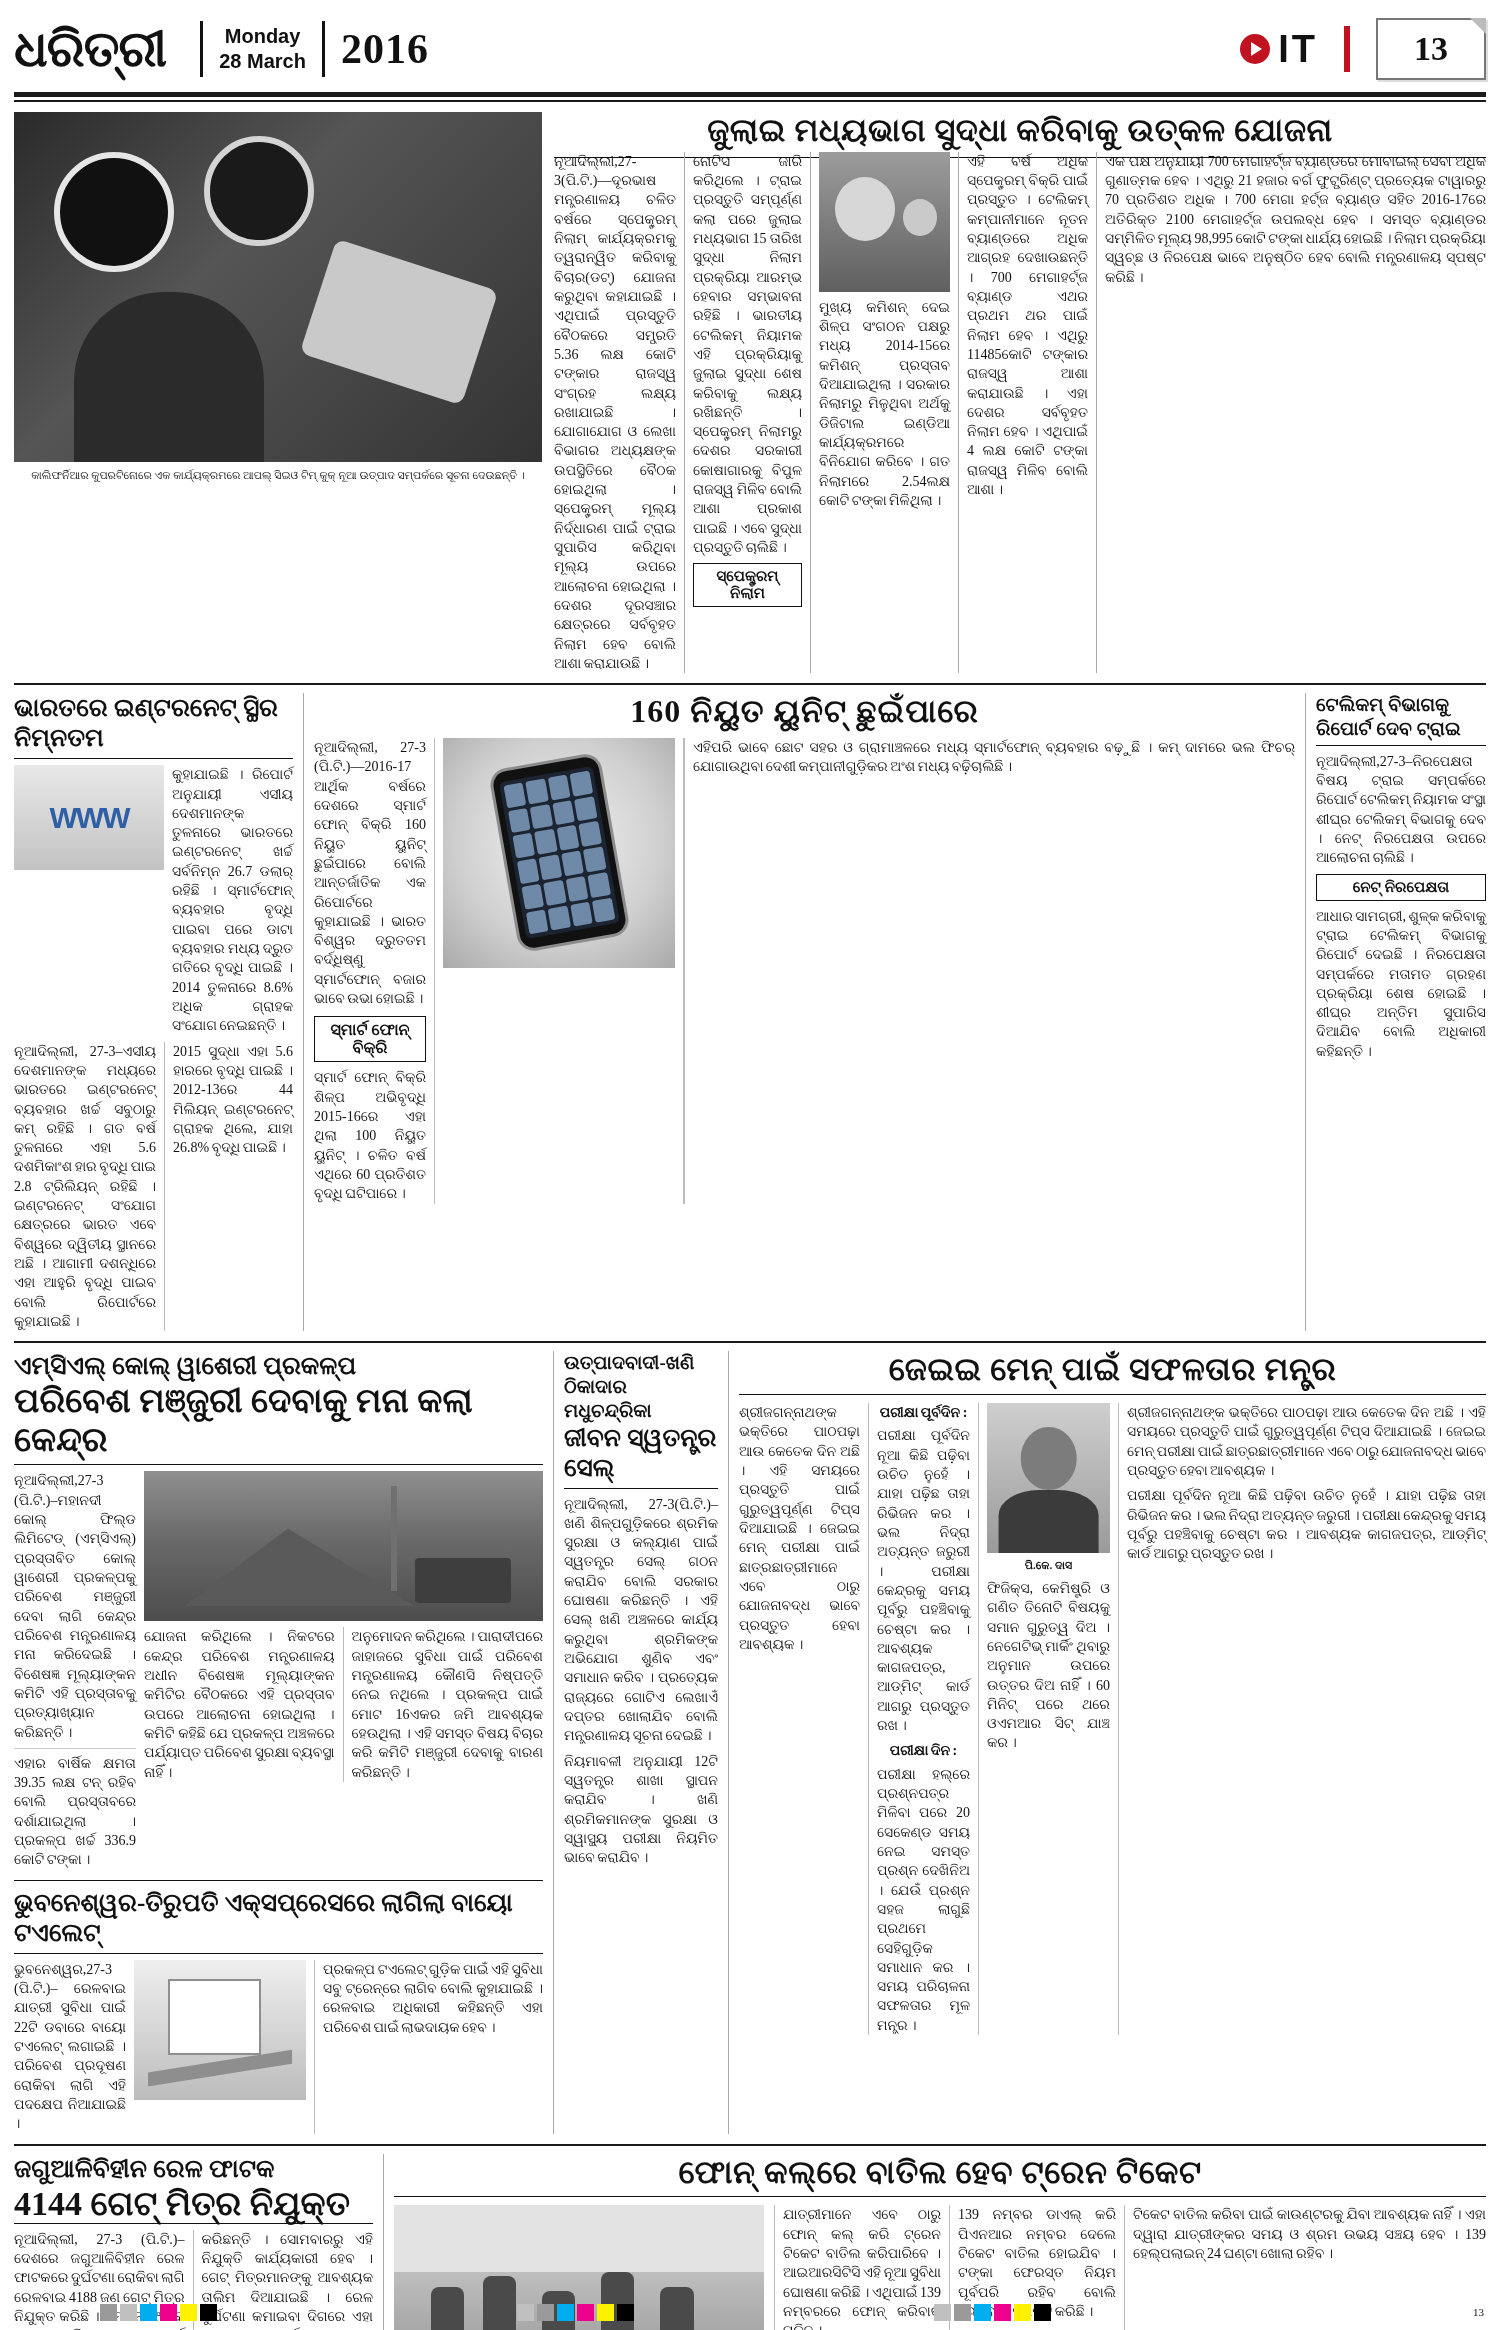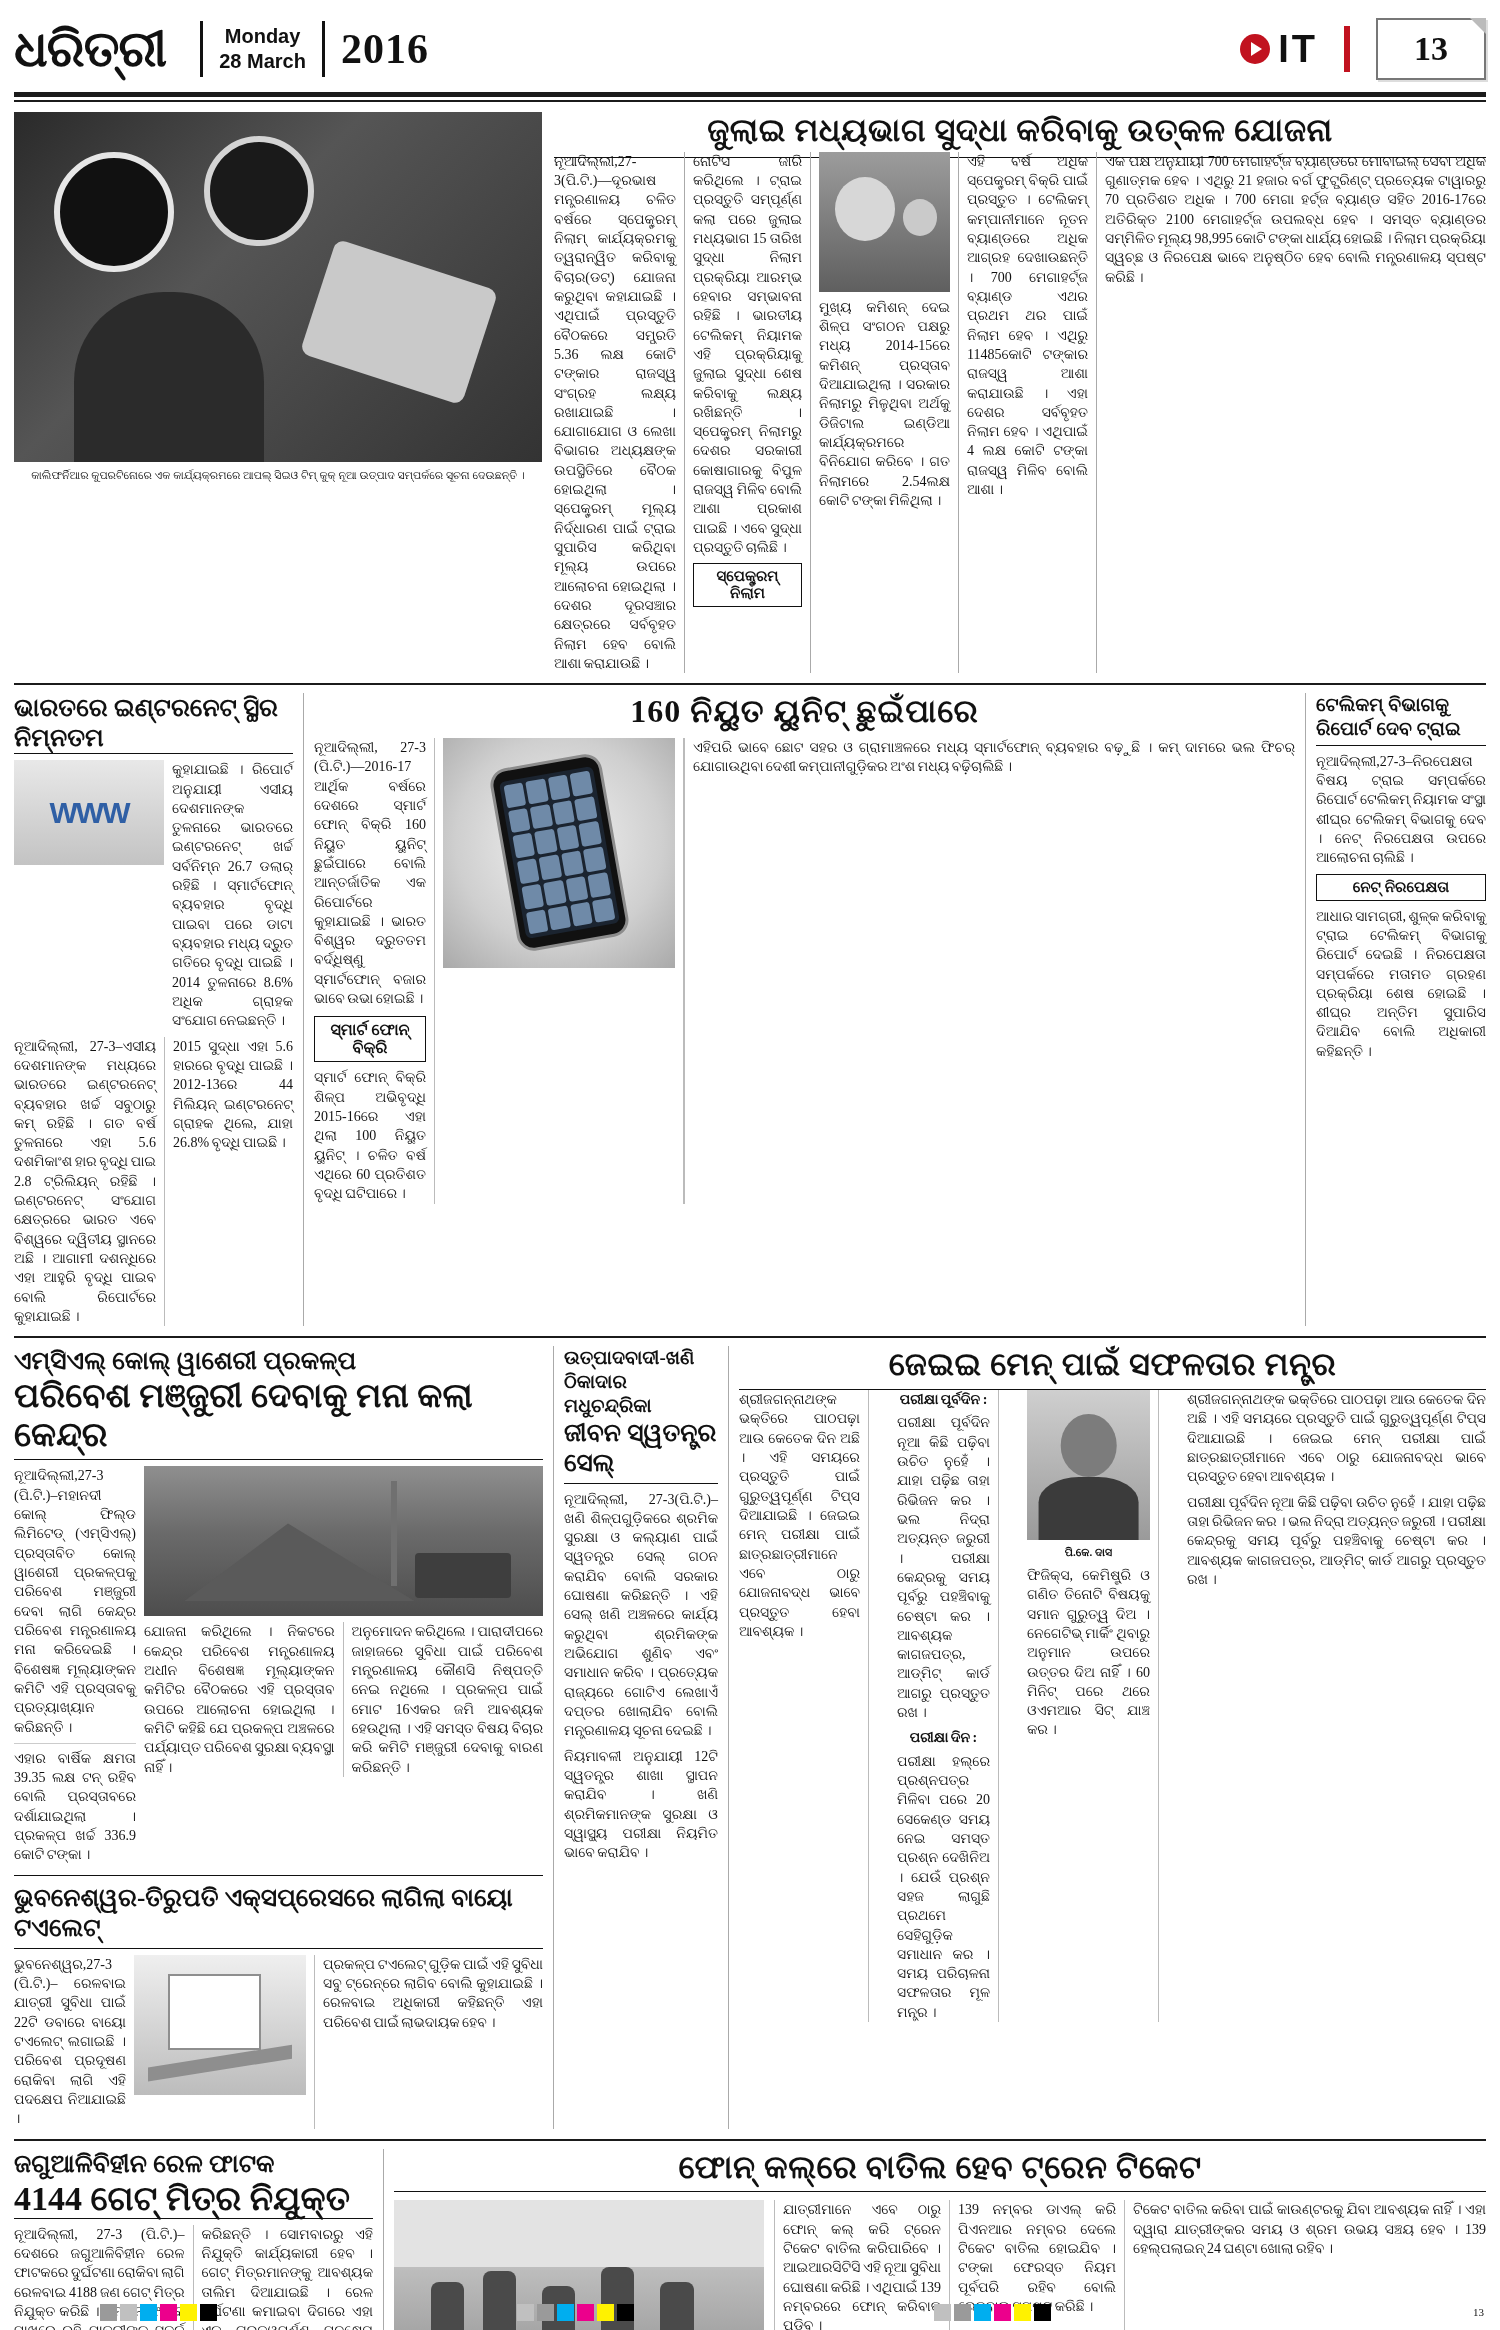--- a/index.html
+++ b/index.html
@@ -169,21 +169,21 @@
         <div style="flex:1; padding-left:8px; margin-left:8px; border-left:1px solid #aaa;">
           <div class="body-txt od tight">ଏକ ପକ୍ଷ ଅନୁଯାୟୀ 700 ମେଗାହର୍ଟ୍ଜ ବ୍ୟାଣ୍ଡରେ ମୋବାଇଲ୍ ସେବା ଅଧିକ ଗୁଣାତ୍ମକ ହେବ । ଏଥିରୁ 21 ହଜାର ବର୍ଗ ଫୁଟ୍ପ୍ରିଣ୍ଟ୍ ପ୍ରତ୍ୟେକ ଟାୱାରରୁ 70 ପ୍ରତିଶତ ଅଧିକ । 700 ମେଗା ହର୍ଟ୍ଜ ବ୍ୟାଣ୍ଡ ସହିତ 2016-17ରେ ଅତିରିକ୍ତ 2100 ମେଗାହର୍ଟ୍ଜ ଉପଲବ୍ଧ ହେବ । ସମସ୍ତ ବ୍ୟାଣ୍ଡର ସମ୍ମିଳିତ ମୂଲ୍ୟ 98,995 କୋଟି ଟଙ୍କା ଧାର୍ଯ୍ୟ ହୋଇଛି । ନିଲାମ ପ୍ରକ୍ରିୟା ସ୍ୱଚ୍ଛ ଓ ନିରପେକ୍ଷ ଭାବେ ଅନୁଷ୍ଠିତ ହେବ ବୋଲି ମନ୍ତ୍ରଣାଳୟ ସ୍ପଷ୍ଟ କରିଛି ।</div>
         </div>
       </div>
     </div>
   </div>
 
   <div class="flexrow sec" style="padding-bottom:10px;">
 
     <div style="width:290px; padding-right:10px; border-right:1px solid #aaa;">
-      <div class="headline-md od" style="border-bottom:1.5px solid #111; ">ଭାରତରେ ଇଣ୍ଟରନେଟ୍ ସ୍ଥିର ନିମ୍ନତମ</div>
+      <div class="headline-md od" style="border-bottom:1.5px solid #111; padding-bottom:5px;">ଭାରତରେ ଇଣ୍ଟରନେଟ୍ ସ୍ଥିର ନିମ୍ନତମ</div>
       <div class="flexrow" style="margin-top:6px;">
         <div style="width:150px;">
           <div class="photo" style="height:105px;">
             <div class="globe-img">WWW</div>
           </div>
         </div>
         <div style="flex:1; padding-left:8px;">
           <div class="body-txt od tight">କୁହାଯାଇଛି । ରିପୋର୍ଟ ଅନୁଯାୟୀ ଏସୀୟ ଦେଶମାନଙ୍କ ତୁଳନାରେ ଭାରତରେ ଇଣ୍ଟରନେଟ୍ ଖର୍ଚ୍ଚ ସର୍ବନିମ୍ନ 26.7 ଡଲାର୍ ରହିଛି । ସ୍ମାର୍ଟଫୋନ୍ ବ୍ୟବହାର ବୃଦ୍ଧି ପାଇବା ପରେ ଡାଟା ବ୍ୟବହାର ମଧ୍ୟ ଦ୍ରୁତ ଗତିରେ ବୃଦ୍ଧି ପାଇଛି । 2014 ତୁଳନାରେ 8.6% ଅଧିକ ଗ୍ରାହକ ସଂଯୋଗ ନେଇଛନ୍ତି ।</div>
         </div>
       </div>
@@ -303,21 +303,21 @@
 
     <div style="width:175px; padding:0 10px; border-right:1px solid #aaa;">
       <div class="headline-sm od">ଉତ୍ପାଦବାଦୀ-ଖଣି ଠିକାଦାର ମଧୁଚନ୍ଦ୍ରିକା</div>
       <div class="headline-md od" style="border-bottom:1.5px solid #111; padding-bottom:5px;">ଜୀବନ ସ୍ୱତନ୍ତ୍ର ସେଲ୍</div>
       <div class="body-txt od tight" style="margin-top:6px;">ନୂଆଦିଲ୍ଲୀ, 27-3(ପି.ଟି.)– ଖଣି ଶିଳ୍ପଗୁଡ଼ିକରେ ଶ୍ରମିକ ସୁରକ୍ଷା ଓ କଲ୍ୟାଣ ପାଇଁ ସ୍ୱତନ୍ତ୍ର ସେଲ୍ ଗଠନ କରାଯିବ ବୋଲି ସରକାର ଘୋଷଣା କରିଛନ୍ତି । ଏହି ସେଲ୍ ଖଣି ଅଞ୍ଚଳରେ କାର୍ଯ୍ୟ କରୁଥିବା ଶ୍ରମିକଙ୍କ ଅଭିଯୋଗ ଶୁଣିବ ଏବଂ ସମାଧାନ କରିବ । ପ୍ରତ୍ୟେକ ରାଜ୍ୟରେ ଗୋଟିଏ ଲେଖାଏଁ ଦପ୍ତର ଖୋଲାଯିବ ବୋଲି ମନ୍ତ୍ରଣାଳୟ ସୂଚନା ଦେଇଛି ।</div>
       <div class="body-txt od tight" style="margin-top:6px;">ନିୟମାବଳୀ ଅନୁଯାୟୀ 12ଟି ସ୍ୱତନ୍ତ୍ର ଶାଖା ସ୍ଥାପନ କରାଯିବ । ଖଣି ଶ୍ରମିକମାନଙ୍କ ସୁରକ୍ଷା ଓ ସ୍ୱାସ୍ଥ୍ୟ ପରୀକ୍ଷା ନିୟମିତ ଭାବେ କରାଯିବ ।</div>
     </div>
 
     <div style="flex:1; padding-left:10px;">
       <div class="headline-xl od" style="text-align:center; border-bottom:1.5px solid #111; padding-bottom:6px;">ଜେଇଇ ମେନ୍ ପାଇଁ ସଫଳତାର ମନ୍ତ୍ର</div>
-      <div class="flexrow" style="gap:20px;">
+      <div class="flexrow" style="margin-top:8px;">
         <div style="width:130px; padding-right:8px; border-right:1px solid #bbb;">
           <div class="body-txt od tight">ଶ୍ରୀଜଗନ୍ନାଥଙ୍କ ଭକ୍ତିରେ ପାଠପଢ଼ା ଆଉ କେତେକ ଦିନ ଅଛି । ଏହି ସମୟରେ ପ୍ରସ୍ତୁତି ପାଇଁ ଗୁରୁତ୍ୱପୂର୍ଣ୍ଣ ଟିପ୍ସ ଦିଆଯାଇଛି । ଜେଇଇ ମେନ୍ ପରୀକ୍ଷା ପାଇଁ ଛାତ୍ରଛାତ୍ରୀମାନେ ଏବେ ଠାରୁ ଯୋଜନାବଦ୍ଧ ଭାବେ ପ୍ରସ୍ତୁତ ହେବା ଆବଶ୍ୟକ ।</div>
         </div>
         <div style="width:110px; padding:0 8px; border-right:1px solid #bbb;">
           <div class="body-txt od tight hl" style="text-align:center; margin-bottom:4px;">ପରୀକ୍ଷା ପୂର୍ବଦିନ :</div>
           <div class="body-txt od tight">ପରୀକ୍ଷା ପୂର୍ବଦିନ ନୂଆ କିଛି ପଢ଼ିବା ଉଚିତ ନୁହେଁ । ଯାହା ପଢ଼ିଛ ତାହା ରିଭିଜନ କର । ଭଲ ନିଦ୍ରା ଅତ୍ୟନ୍ତ ଜରୁରୀ । ପରୀକ୍ଷା କେନ୍ଦ୍ରକୁ ସମୟ ପୂର୍ବରୁ ପହଞ୍ଚିବାକୁ ଚେଷ୍ଟା କର । ଆବଶ୍ୟକ କାଗଜପତ୍ର, ଆଡ୍ମିଟ୍ କାର୍ଡ ଆଗରୁ ପ୍ରସ୍ତୁତ ରଖ ।</div>
           <div class="body-txt od tight hl" style="text-align:center; margin:6px 0 4px;">ପରୀକ୍ଷା ଦିନ :</div>
           <div class="body-txt od tight">ପରୀକ୍ଷା ହଲ୍‌ରେ ପ୍ରଶ୍ନପତ୍ର ମିଳିବା ପରେ 20 ସେକେଣ୍ଡ ସମୟ ନେଇ ସମସ୍ତ ପ୍ରଶ୍ନ ଦେଖିନିଅ । ଯେଉଁ ପ୍ରଶ୍ନ ସହଜ ଲାଗୁଛି ପ୍ରଥମେ ସେହିଗୁଡ଼ିକ ସମାଧାନ କର । ସମୟ ପରିଚାଳନା ସଫଳତାର ମୂଳ ମନ୍ତ୍ର ।</div>
         </div>
         <div style="width:140px; padding:0 8px; border-right:1px solid #bbb;">

